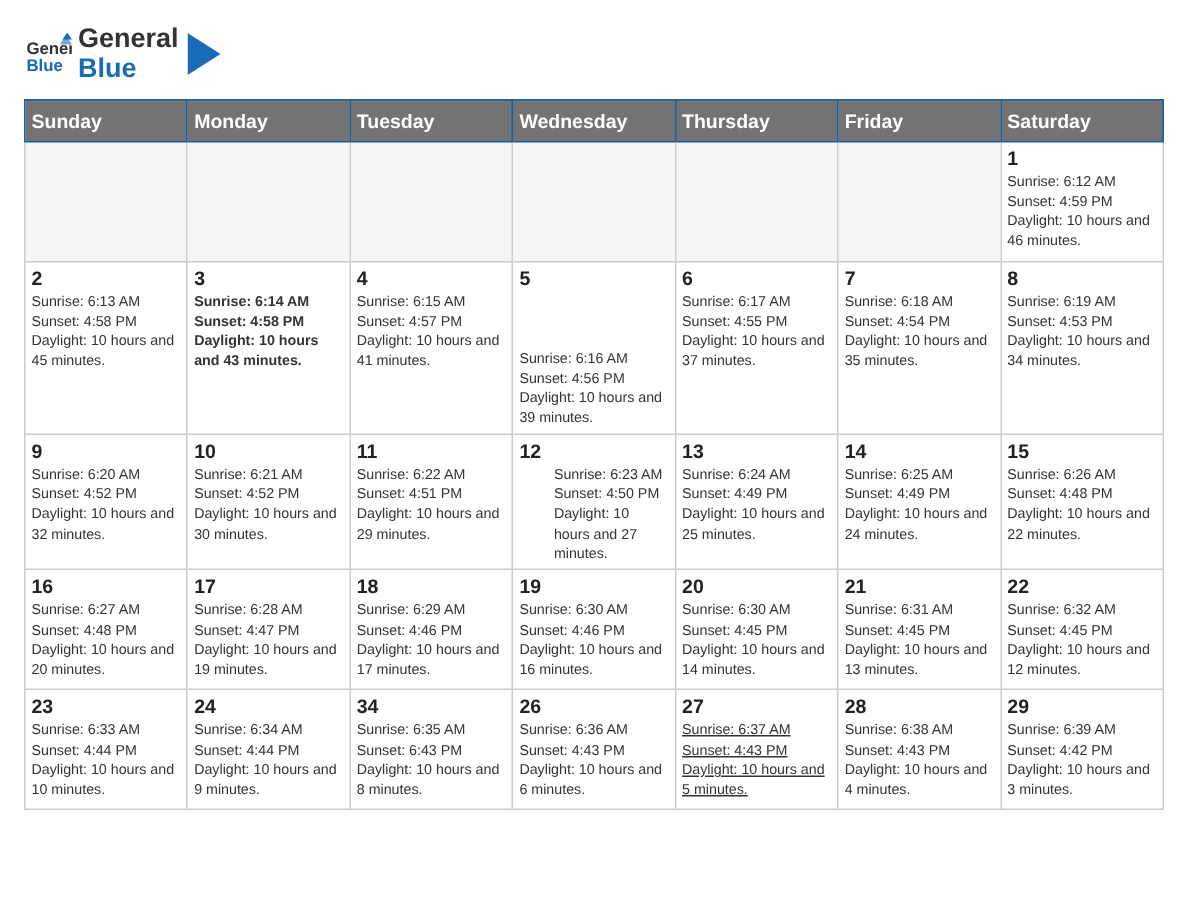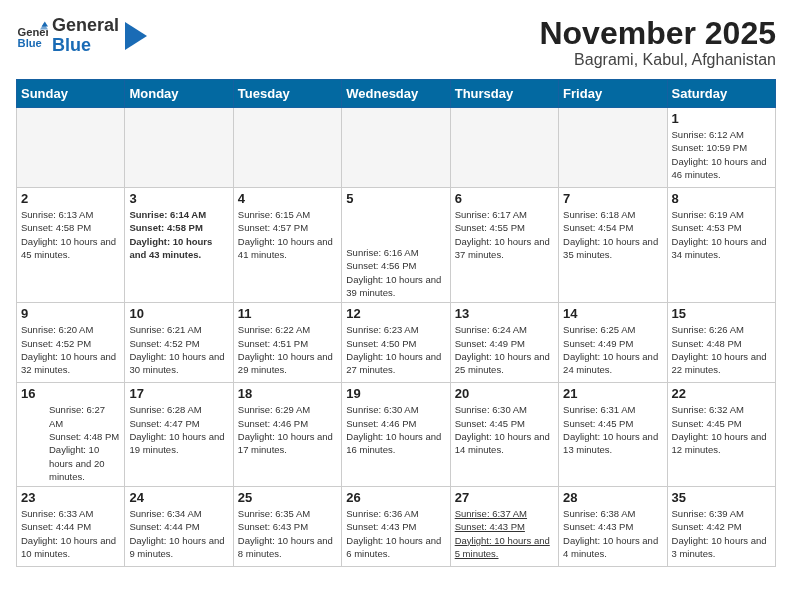--- a/index.html
+++ b/index.html
@@ -37,21 +37,21 @@
     .location-title {
       font-size: 16px;
       color: #444;
     }
     .calendar {
       width: 100%;
       border-collapse: collapse;
       border: 1px solid #ccc;
     }
     .calendar th {
-      background: #0369a1;
+      background: #737373;
       color: #fff;
       font-size: 13px;
       font-weight: bold;
       padding: 6px 4px;
       text-align: left;
       border: 1px solid #1560a0;
     }
     .calendar td {
       vertical-align: top;
       border: 1px solid #ccc;
@@ -93,24 +93,20 @@
       <polygon points="30,12 40,12 35,4" fill="#1a6bb5" opacity="0.6"></polygon>
     </svg>
     <div style="display:flex;flex-direction:column;line-height:1.1;">
       <span style="font-size:18px;color:#333;font-weight:bold;">General</span>
       <span style="font-size:18px;color:#1a6bb5;font-weight:bold;">Blue</span>
     </div>
     <svg width="22" height="28" viewBox="0 0 22 28" style="margin-left:2px;">
       <polygon points="0,0 22,14 0,28" fill="#1a6bb5"></polygon>
     </svg>
   </div>
-  <div class="title-area">
-    <div class="month-title">November 2025</div>
-    <div class="location-title">Bagrami, Kabul, Afghanistan</div>
-  </div>
 </div>
 
 <table class="calendar">
   <thead>
     <tr>
     <th>Sunday</th>
         <th>Monday</th>
         <th>Tuesday</th>
         <th>Wednesday</th>
         <th>Thursday</th>
@@ -122,21 +118,21 @@
   <tr>
         <td class="empty"></td>
         <td class="empty"></td>
         <td class="empty"></td>
         <td class="empty"></td>
         <td class="empty"></td>
         <td class="empty"></td>
         <td>
           <span class="day-number">1</span>
           <div class="day-info" style="white-space: pre-line;">Sunrise: 6:12 AM
-Sunset: 10:59 PM
+Sunset: 4:59 PM
 Daylight: 10 hours and 46 minutes.</div>
         </td>
       </tr>
       <tr>
         <td>
           <span class="day-number">2</span>
           <div class="day-info" style="white-space: pre-line;">Sunrise: 6:13 AM
 Sunset: 4:58 PM
 Daylight: 10 hours and 45 minutes.</div>
         </td>
@@ -191,21 +187,21 @@
 Daylight: 10 hours and 30 minutes.</div>
         </td>
         <td>
           <span class="day-number">11</span>
           <div class="day-info" style="white-space: pre-line;">Sunrise: 6:22 AM
 Sunset: 4:51 PM
 Daylight: 10 hours and 29 minutes.</div>
         </td>
         <td>
           <span class="day-number">12</span>
-          <div class="day-info" style="white-space: pre-line;">Sunrise: 6:23 AM
+          <div class="day-info" style="white-space: pre-line; margin-left: 23px;">Sunrise: 6:23 AM
 Sunset: 4:50 PM
 Daylight: 10 hours and 27 minutes.</div>
         </td>
         <td>
           <span class="day-number">13</span>
           <div class="day-info" style="white-space: pre-line;">Sunrise: 6:24 AM
 Sunset: 4:49 PM
 Daylight: 10 hours and 25 minutes.</div>
         </td>
         <td>
@@ -217,21 +213,21 @@
         <td>
           <span class="day-number">15</span>
           <div class="day-info" style="white-space: pre-line;">Sunrise: 6:26 AM
 Sunset: 4:48 PM
 Daylight: 10 hours and 22 minutes.</div>
         </td>
       </tr>
       <tr>
         <td>
           <span class="day-number">16</span>
-          <div class="day-info" style="white-space: pre-line; margin-left: 28px;">Sunrise: 6:27 AM
+          <div class="day-info" style="white-space: pre-line;">Sunrise: 6:27 AM
 Sunset: 4:48 PM
 Daylight: 10 hours and 20 minutes.</div>
         </td>
         <td>
           <span class="day-number">17</span>
           <div class="day-info" style="white-space: pre-line;">Sunrise: 6:28 AM
 Sunset: 4:47 PM
 Daylight: 10 hours and 19 minutes.</div>
         </td>
         <td>
@@ -272,21 +268,21 @@
 Sunset: 4:44 PM
 Daylight: 10 hours and 10 minutes.</div>
         </td>
         <td>
           <span class="day-number">24</span>
           <div class="day-info" style="white-space: pre-line;">Sunrise: 6:34 AM
 Sunset: 4:44 PM
 Daylight: 10 hours and 9 minutes.</div>
         </td>
         <td>
-          <span class="day-number">25</span>
+          <span class="day-number">34</span>
           <div class="day-info" style="white-space: pre-line;">Sunrise: 6:35 AM
 Sunset: 6:43 PM
 Daylight: 10 hours and 8 minutes.</div>
         </td>
         <td>
           <span class="day-number">26</span>
           <div class="day-info" style="white-space: pre-line;">Sunrise: 6:36 AM
 Sunset: 4:43 PM
 Daylight: 10 hours and 6 minutes.</div>
         </td>
@@ -296,20 +292,20 @@
 Sunset: 4:43 PM
 Daylight: 10 hours and 5 minutes.</div>
         </td>
         <td>
           <span class="day-number">28</span>
           <div class="day-info" style="white-space: pre-line;">Sunrise: 6:38 AM
 Sunset: 4:43 PM
 Daylight: 10 hours and 4 minutes.</div>
         </td>
         <td>
-          <span class="day-number">35</span>
+          <span class="day-number">29</span>
           <div class="day-info" style="white-space: pre-line;">Sunrise: 6:39 AM
 Sunset: 4:42 PM
 Daylight: 10 hours and 3 minutes.</div>
         </td>
       </tr>
     </tbody>
 </table>
 
 </body></html>

